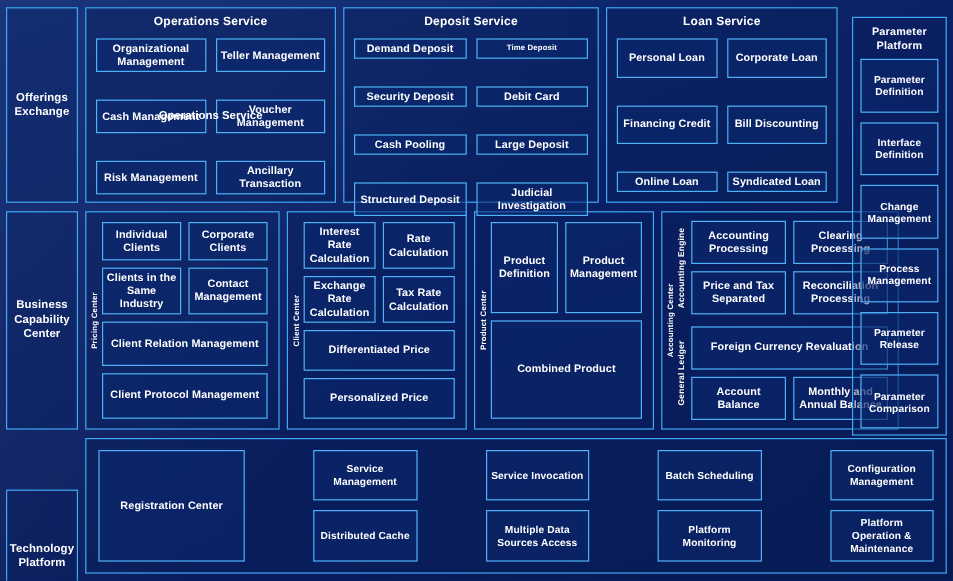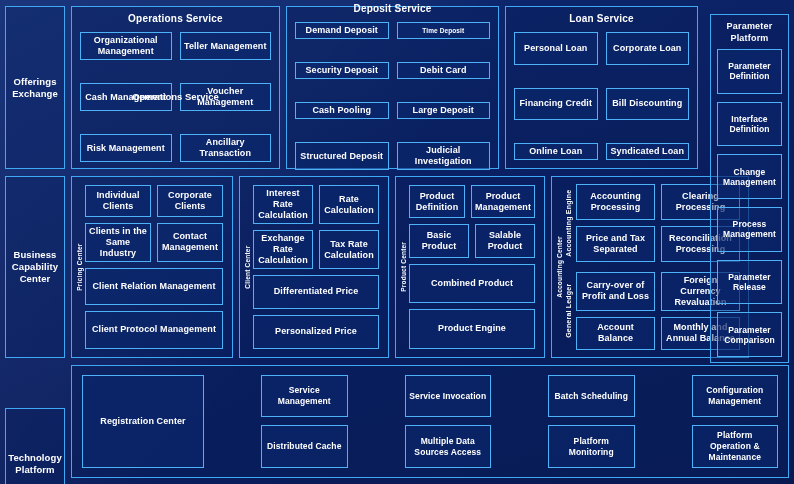--- a/index.html
+++ b/index.html
@@ -62,21 +62,21 @@
   
   #row1{height:163px;}
   #offerings-spine{height:100%;}
   .svc-panel{flex:1;display:flex;flex-direction:column;padding:6px 8px 8px 8px;}
   .svc-panel .grouptitle{margin-bottom:8px;}
   .svc-grid{
     flex:1;display:grid;grid-template-columns:repeat(2,1fr);
     grid-template-rows:repeat(2,1fr);gap:23px 8px;
   }
   #ops-panel{flex:0 0 209px;}
-  #dep-panel{flex:0 0 213px;justify-content:center;}
+  #dep-panel{flex:0 0 213px;}
   #loan-panel{flex:1;}
   #ops-dup-label{
     position:absolute;left:0;right:0;top:84px;
     color:#ffffff;font-weight:bold;font-size:9.5px;text-align:center;
     pointer-events:none;
   }
 
   
   #param-col{
     position:absolute;right:5px;top:14px;width:79px;height:349px;
@@ -221,26 +221,21 @@
         </div>
       </div>
 
       <div class="bgroup" id="grp-product">
         <div class="vlabel">Product Center</div>
         <div class="inner">
           <div class="pair">
             <div class="card">Product Definition</div>
             <div class="card">Product Management</div>
           </div>
-          <div class="pair">
-            <div class="card">Basic Product</div>
-            <div class="card">Salable Product</div>
-          </div>
           <div class="card wide">Combined Product</div>
-          <div class="card wide">Product Engine</div>
         </div>
       </div>
 
       <div class="bgroup" id="grp-accounting">
         <div class="vlabel">Accounting Center</div>
         <div id="acct-inner">
 
           <div class="acct-sub">
             <div class="vlabel">Accounting Engine</div>
             <div class="sub-cards">
@@ -252,21 +247,20 @@
                 <div class="card">Price and Tax Separated</div>
                 <div class="card">Reconciliation Processing</div>
               </div>
             </div>
           </div>
 
           <div class="acct-sub">
             <div class="vlabel">General Ledger</div>
             <div class="sub-cards">
               <div class="pair">
-                <div class="card">Carry-over of Profit and Loss</div>
                 <div class="card">Foreign Currency Revaluation</div>
               </div>
               <div class="pair">
                 <div class="card">Account Balance</div>
                 <div class="card">Monthly and Annual Balance</div>
               </div>
             </div>
           </div>
 
         </div>

